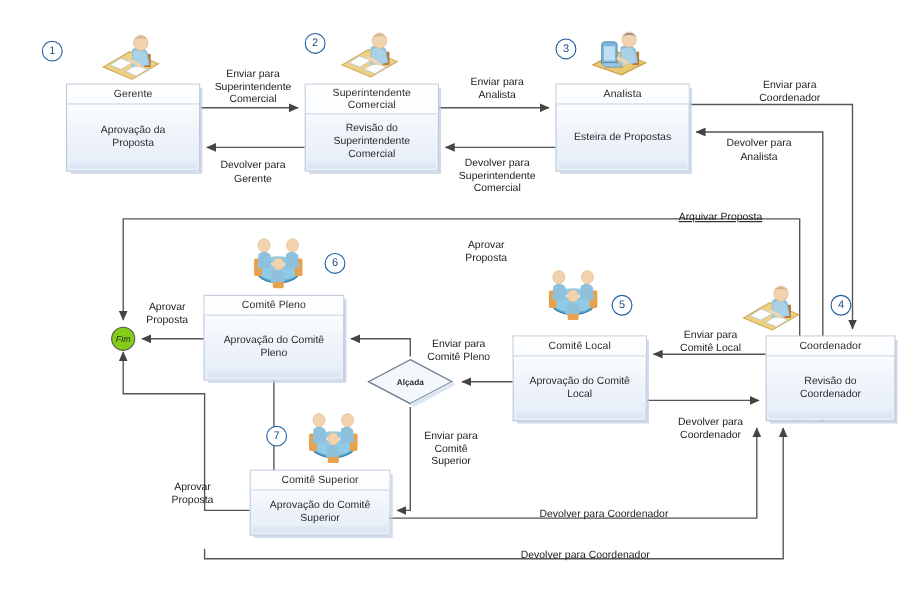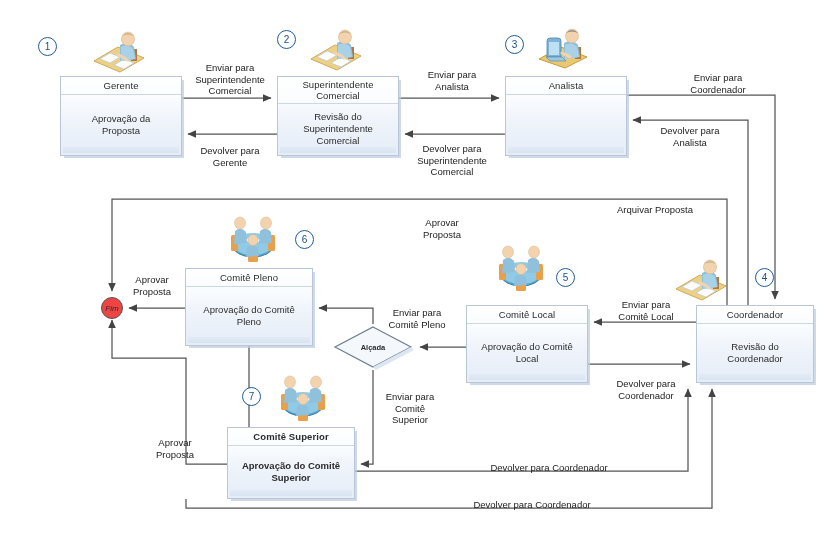--- a/index.html
+++ b/index.html
@@ -62,21 +62,21 @@
     position:absolute;left:0;top:0;width:100%;height:100%;
     display:flex;align-items:center;justify-content:center;
     font-size:7.5px;color:#2b2b2b;
   }
 
   
   .term{
     position:absolute;
     border:1px solid #555;
     border-radius:50%;
-    background:#ef4444;
+    background:#84cc16;
     display:flex;align-items:center;justify-content:center;
     font-size:8px;color:#2b2b2b;
     box-sizing:border-box;
     font-style:italic;
   }
 
   
   .badge{
     position:absolute;
     width:19px;height:19px;
@@ -217,20 +217,21 @@
       <path d="M32,24 q7,-4 12,2 l2,10 -14,2 z" fill="#a9d2e8"></path>
       <ellipse cx="39" cy="15" rx="6.5" ry="7" fill="#f2d3ae" stroke="#d9b489" stroke-width=".6"></ellipse>
       <path d="M33,12 q6,-6 12,0 q-6,-3 -12,0z" fill="#8a8a8a"></path>
       <path d="M29,32 q5,2 8,4" stroke="#f2d3ae" stroke-width="3" fill="none" stroke-linecap="round"></path>
     </svg>
   </div>
   <div class="badge" style="left:505px;top:35px;">3</div>
   <div class="node" style="left:505px;top:76px;width:122px;height:80px;">
     <div class="hdr">Analista</div>
     <div class="sep"></div>
+    <div class="body">Esteira de Propostas</div>
     <div class="foot"></div>
   </div>
 
   <div class="icon" style="left:670px;top:253px;width:62px;height:48px;">
     <svg viewBox="0 0 62 48" width="62" height="48">
       <polygon points="6,36 30,22 56,33 32,47" fill="#e8c873" stroke="#c79b3e" stroke-width="1"></polygon>
       <polygon points="6,36 30,22 56,33 32,47" fill="#f0d89a" opacity=".5"></polygon>
       <polygon points="12,34 22,28 32,32 22,38" fill="#fdfdfd" stroke="#b9c6d8" stroke-width=".7"></polygon>
       <polygon points="26,40 36,34 46,38 36,44" fill="#fdfdfd" stroke="#b9c6d8" stroke-width=".7"></polygon>
       <rect x="43" y="24" width="6" height="12" fill="#b5763a"></rect>
@@ -310,21 +311,21 @@
       <rect x="26" y="40" width="10" height="9" rx="1.5" fill="#e8a14a"></rect>
       <path d="M13,18 q6,-5 11,1 l1,11 -13,1z" fill="#8fc0dc"></path>
       <ellipse cx="18" cy="10" rx="5.5" ry="6" fill="#f2d3ae" stroke="#d9b489" stroke-width=".5"></ellipse>
       <path d="M38,18 q6,-5 11,1 l1,11 -13,1z" fill="#8fc0dc"></path>
       <ellipse cx="44" cy="10" rx="5.5" ry="6" fill="#f2d3ae" stroke="#d9b489" stroke-width=".5"></ellipse>
       <path d="M25,34 q6,-4 11,1 l1,8 -13,1z" fill="#8fc0dc"></path>
       <ellipse cx="31" cy="27" rx="5" ry="5.5" fill="#f2d3ae" stroke="#d9b489" stroke-width=".5"></ellipse>
     </svg>
   </div>
   <div class="badge" style="left:242px;top:387px;">7</div>
-  <div class="node" style="left:227px;top:427px;width:128px;height:72px;font-weight:bold;">
+  <div class="node" style="left:227px;top:427px;width:128px;height:60px;">
     <div class="hdr">Comitê Superior</div>
     <div class="sep"></div>
     <div class="body">Aprovação do Comitê
 Superior</div>
     <div class="foot"></div>
   </div>
 
   <div class="diamond" style="left:332px;top:324px;width:82px;height:46px;font-weight:bold;">
     <svg viewBox="0 0 82 46" width="82" height="46" style="position:absolute;left:0;top:0;">
       <polygon points="41,3 79,23 41,43 3,23" fill="#f4f8fd" stroke="#6e7e90" stroke-width="1.2"></polygon>
@@ -342,21 +343,21 @@
 Gerente</div>
   <div class="elabel" style="left:452px;top:69px;">Enviar para
 Analista</div>
   <div class="elabel" style="left:452px;top:143px;">Devolver para
 Superintendente
 Comercial</div>
   <div class="elabel" style="left:718px;top:72px;">Enviar para
 Coordenador</div>
   <div class="elabel" style="left:690px;top:125px;">Devolver para
 Analista</div>
-  <div class="elabel" style="left:655px;top:204px;">Arquivar  Proposta</div>
+  <div class="elabel" style="left:655px;top:192px;text-decoration:underline;">Arquivar  Proposta</div>
   <div class="elabel" style="left:442px;top:217px;">Aprovar
 Proposta</div>
   <div class="elabel" style="left:152px;top:274px;">Aprovar
 Proposta</div>
   <div class="elabel" style="left:417px;top:307px;">Enviar para
 Comitê Pleno</div>
   <div class="elabel" style="left:646px;top:299px;">Enviar para
 Comitê Local</div>
   <div class="elabel" style="left:646px;top:378px;">Devolver para
 Coordenador</div>

